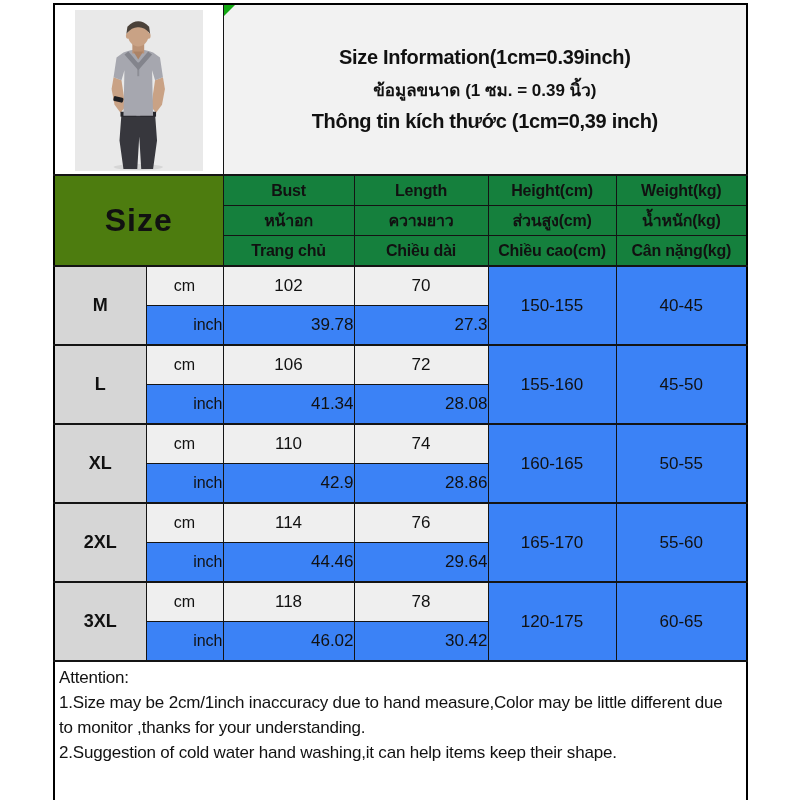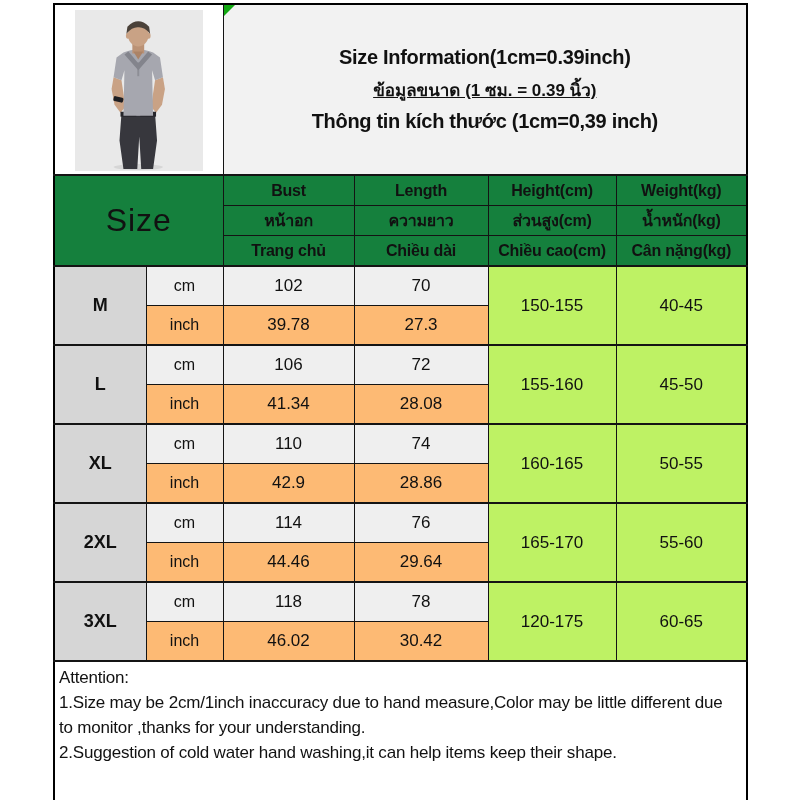--- a/index.html
+++ b/index.html
@@ -12,39 +12,39 @@
   table{border-collapse:collapse;table-layout:fixed;width:693px;border:2px solid #000;}
   td{border:1px solid #141414;text-align:center;vertical-align:middle;padding:0;overflow:hidden;}
 
   
   .c-photo{background:#ffffff;height:169px;}
   .photo-frame{margin:4px 20px 2px 20px;height:161px;background:#e9e9e9;}
   .photo-frame svg{display:block;width:100%;height:100%;}
   .c-title{background:#f2f2f2;position:relative;}
   .title-stack{display:flex;flex-direction:column;justify-content:center;gap:7px;height:100%;}
   .t1{font-weight:bold;font-size:20px;letter-spacing:-0.3px;}
-  .t2{font-weight:bold;font-size:17px;text-decoration:underline;}
+  .t2{font-weight:bold;font-size:17px;}
   .t3{font-weight:bold;font-size:20px;letter-spacing:-0.3px;}
   .flag{position:absolute;top:0;left:0;width:0;height:0;
         border-top:11px solid #12a812;border-right:11px solid transparent;}
 
   
   .r-hdr td{height:29px;}
   .hdr{background:#15803d;font-weight:bold;font-size:16px;letter-spacing:-0.2px;}
-  .size-big{background:#15803d;font-weight:normal;font-size:32px;letter-spacing:1px;}
+  .size-big{background:#4d7c0f;font-weight:bold;font-size:32px;letter-spacing:1px;}
   .hdr-top td{border-top-width:2px;}
 
   
   .r-data td{height:38px;}
   .size-label{background:#d6d6d6;font-weight:bold;font-size:18px;}
   .unit{font-weight:normal;font-size:16px;}
   .val{font-size:17px;margin-top:35px;}
   .bg-cm{background:#efefef;}
-  .bg-inch{background:#fdba74;}
-  .merged{background:#bef264;font-size:17px;}
+  .bg-inch{background:#3b82f6;text-align:right;}
+  .merged{background:#3b82f6;font-size:17px;}
   .grp td{border-top-width:2px;}
 
   
   .attention{background:#ffffff;height:146px;text-align:left;vertical-align:top;
              padding:3px 6px 0 4px;font-size:17px;letter-spacing:-0.2px;line-height:25px;
              border-top-width:2px;}
 </style>
 </head>
 <body>
 

